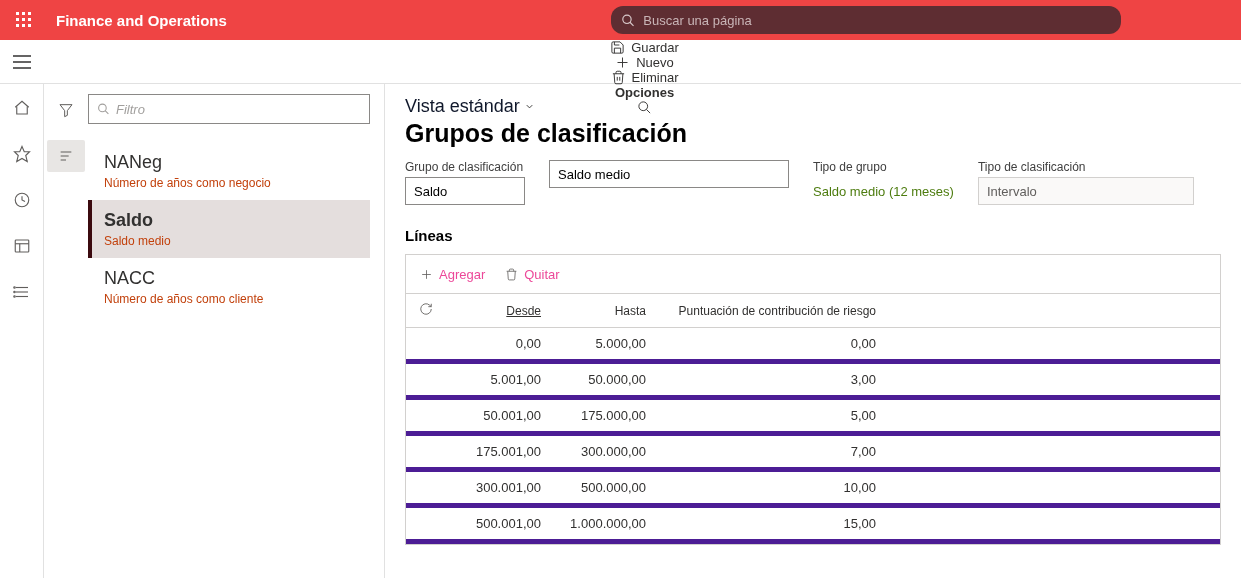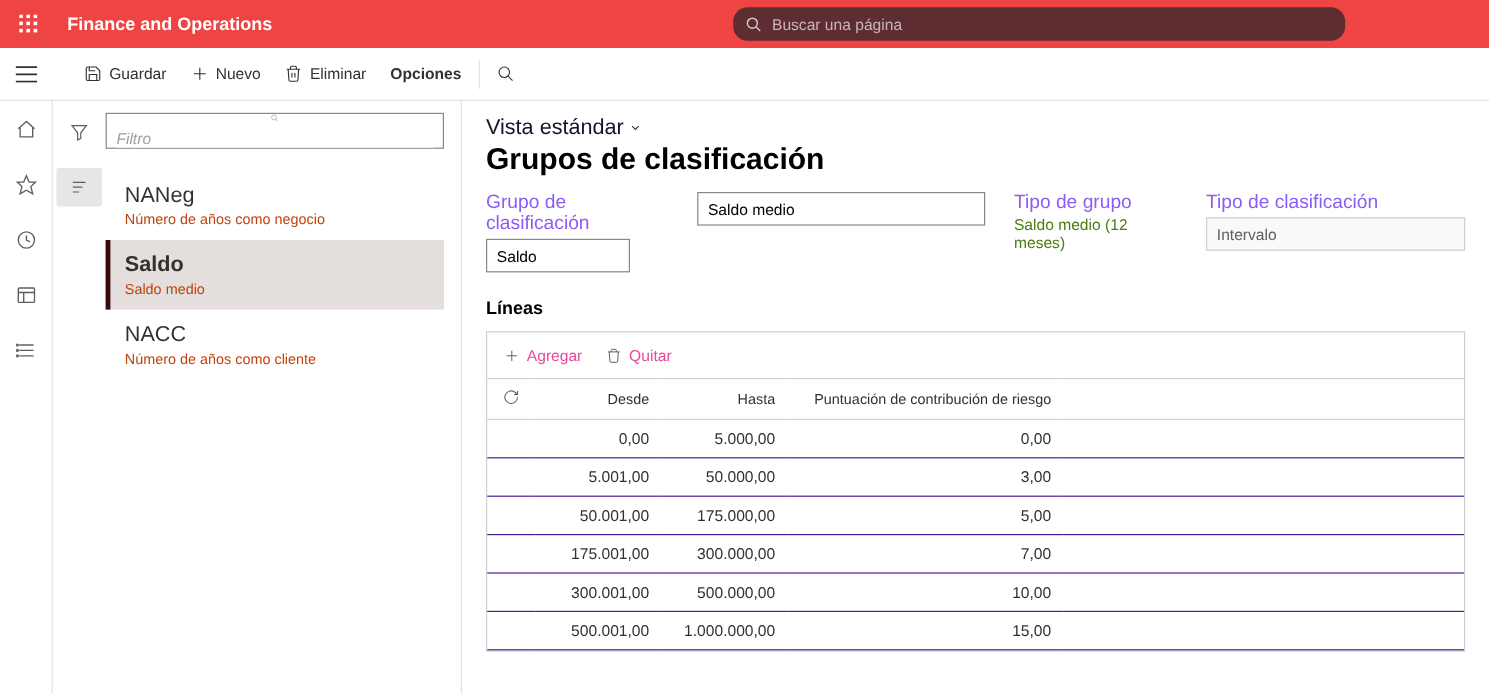--- a/index.html
+++ b/index.html
@@ -10,75 +10,75 @@
   .waffle { width: 48px; height: 40px; display: flex; align-items: center; justify-content: center; cursor: pointer; }
   .waffle svg { fill: #fff; }
   .app-title { font-size: 15px; font-weight: 600; margin-left: 8px; }
   .search-wrap { margin-left: auto; margin-right: 120px; }
   .search-box { width: 510px; height: 28px; background: #5e2d32; border-radius: 12px; display: flex; align-items: center; padding: 0 10px; }
   .search-box svg { stroke: #d8c8ca; margin-right: 8px; }
   .search-input { background: transparent; border: none; outline: none; color: #fff; font-size: 13px; width: 100%; }
   .search-input::placeholder { color: #c9b5b7; }
 
   
-  .actionbar { height: 44px; border-bottom: 1px solid #e1e1e1; display: flex; align-items: center; padding-left: 48px; }
+  .actionbar { height: 44px; border-bottom: 1px solid #e1e1e1; display: flex; align-items: center; padding-left: 48px; flex-direction: column; }
   .hamburger { position: absolute; left: 0; width: 44px; height: 44px; display: flex; align-items: center; justify-content: center; cursor: pointer; }
   .action-btn { display: flex; align-items: center; height: 44px; padding: 0 10px; cursor: pointer; font-size: 13px; color: #323130; gap: 6px; }
   .action-btn svg { stroke: #323130; fill: none; }
   .action-sep { width: 1px; height: 24px; background: #e1e1e1; margin: 0 4px; }
 
   
   .main { display: flex; height: calc(578px - 40px - 44px); }
 
   
   .iconrail { width: 44px; border-right: 1px solid #e1e1e1; display: flex; flex-direction: column; align-items: center; padding-top: 10px; gap: 18px; }
   .iconrail .ic { width: 44px; height: 28px; display: flex; align-items: center; justify-content: center; cursor: pointer; }
   .iconrail svg { stroke: #605e5c; fill: none; }
 
   
   .leftpanel { width: 340px; display: flex; }
   .lp-rail { width: 44px; display: flex; flex-direction: column; align-items: center; padding-top: 10px; gap: 14px; }
   .lp-rail .ic { width: 38px; height: 32px; display:flex; align-items:center; justify-content:center; cursor:pointer; border-radius:2px; }
   .lp-rail .ic.selected { background: #e8e6e4; }
   .lp-content { flex: 1; padding: 10px 14px 0 0; }
-  .filter-box { height: 30px; border: 1px solid #8a8886; display: flex; align-items: center; padding: 0 8px; gap: 6px; margin-bottom: 18px; flex-direction: column; }
+  .filter-box { height: 30px; border: 1px solid #8a8886; display: flex; align-items: center; padding: 0 8px; gap: 6px; margin-bottom: 18px; }
   .filter-box input { border: none; outline: none; font-size: 13px; width: 100%; }
   .filter-box input::placeholder { color: #a19f9d; font-style: italic; }
   .filter-box svg { stroke: #a19f9d; }
 
   .list-item { padding: 10px 12px; cursor: pointer; border-left: 4px solid transparent; }
   .list-item .li-title { font-size: 18px; color: #323130; }
   .list-item .li-sub { font-size: 12px; color: #c2410c; margin-top: 3px; }
   .list-item.selected { background: #e4dedd; border-left: 4px solid #3b0a0f; }
   .list-item.selected .li-title { font-weight: 600; }
 
   
   .content { flex: 1; border-left: 1px solid #e1e1e1; padding: 12px 20px 0 20px; overflow: auto; }
   .view-label { font-size: 18px; color: #0f172a; display: flex; align-items: center; gap: 4px; cursor: pointer; }
   .page-title { font-size: 25px; font-weight: 600; margin-top: 2px; margin-bottom: 12px; }
 
   .fields-row { display: flex; gap: 24px; margin-bottom: 22px; }
   .field { display: flex; flex-direction: column; }
-  .field-label { font-size: 16px; color: #8b5cf6; margin-bottom: 3px; }
+  .field-label { font-size: 12px; color: #404040; margin-bottom: 3px; }
   .field-input { height: 28px; border: 1px solid #8a8886; padding: 0 8px; font-size: 13px; outline: none; }
   .field-input.ro { border: 1px solid #d2d0ce; background: #faf9f8; color: #605e5c; }
   .field-static { height: 28px; display: flex; align-items: center; font-size: 13px; color: #4d7c0f; }
   .w-sm { width: 120px; } .w-md { width: 240px; } .w-lg { width: 216px; }
 
   .section-title { font-size: 15px; font-weight: 600; margin-bottom: 10px; }
 
   .grid { border: 1px solid #d2d0ce; }
   .grid-toolbar { height: 38px; display: flex; align-items: center; gap: 4px; padding: 0 6px; }
   .grid-btn { display: flex; align-items: center; gap: 6px; padding: 4px 8px; font-size: 13px; cursor: pointer; color: #ec4899; }
   .grid-btn svg { stroke: #605e5c; fill:none; }
 
   table.dgrid { width: 100%; border-collapse: collapse; }
   table.dgrid th { font-size: 12px; font-weight: 400; color: #323130; border-top: 1px solid #d2d0ce; border-bottom: 1px solid #d2d0ce; padding: 8px 10px; text-align: right; }
   table.dgrid th.first { width: 40px; text-align: center; }
-  table.dgrid td { font-size: 13px; border-bottom: 1px solid #4c1d95; padding: 8px 10px; text-align: right; color: #323130; }
+  table.dgrid td { font-size: 13px; border-bottom: 5px solid #4c1d95; padding: 8px 10px; text-align: right; color: #323130; }
   table.dgrid td.first { width: 40px; }
   .refresh-ic svg { stroke: #605e5c; }
 
   .chev { display:inline-block; }
 </style>
 </head>
 <body>
 
 <div class="topbar">
   <div class="waffle">
@@ -282,21 +282,21 @@
       </div>
       <table class="dgrid">
         <thead>
           <tr>
             <th class="first refresh-ic">
               <svg width="14" height="14" viewBox="0 0 24 24" fill="none" stroke-width="1.5">
                   <path d="M21 12a9 9 0 1 1-3-6.7L21 8"></path>
                   <polyline points="21 3 21 8 16 8"></polyline>
                 </svg>
             </th>
-            <th style="width:105px;">Desde</th>
+            <th style="width:105px;text-decoration:underline;">Desde</th>
             <th style="width:105px;">Hasta</th>
             <th style="width:230px;">Puntuación de contribución de riesgo</th>
             <th></th>
           </tr>
         </thead>
         <tbody id="grid-body">
             <tr>
               <td class="first"></td>
               <td>0,00</td>
               <td>5.000,00</td>

